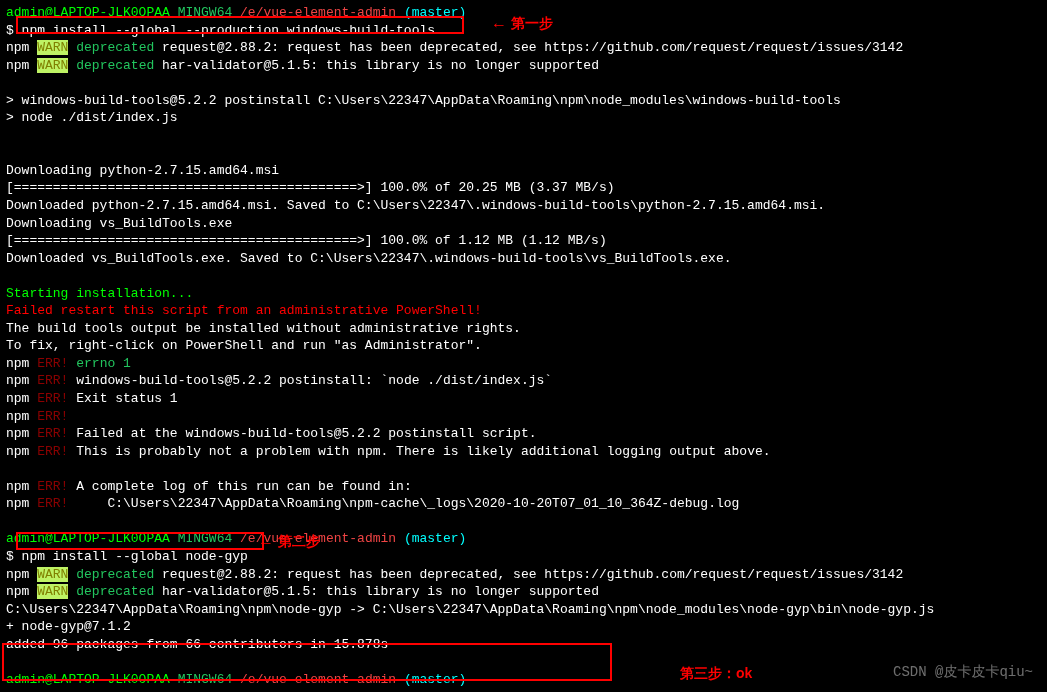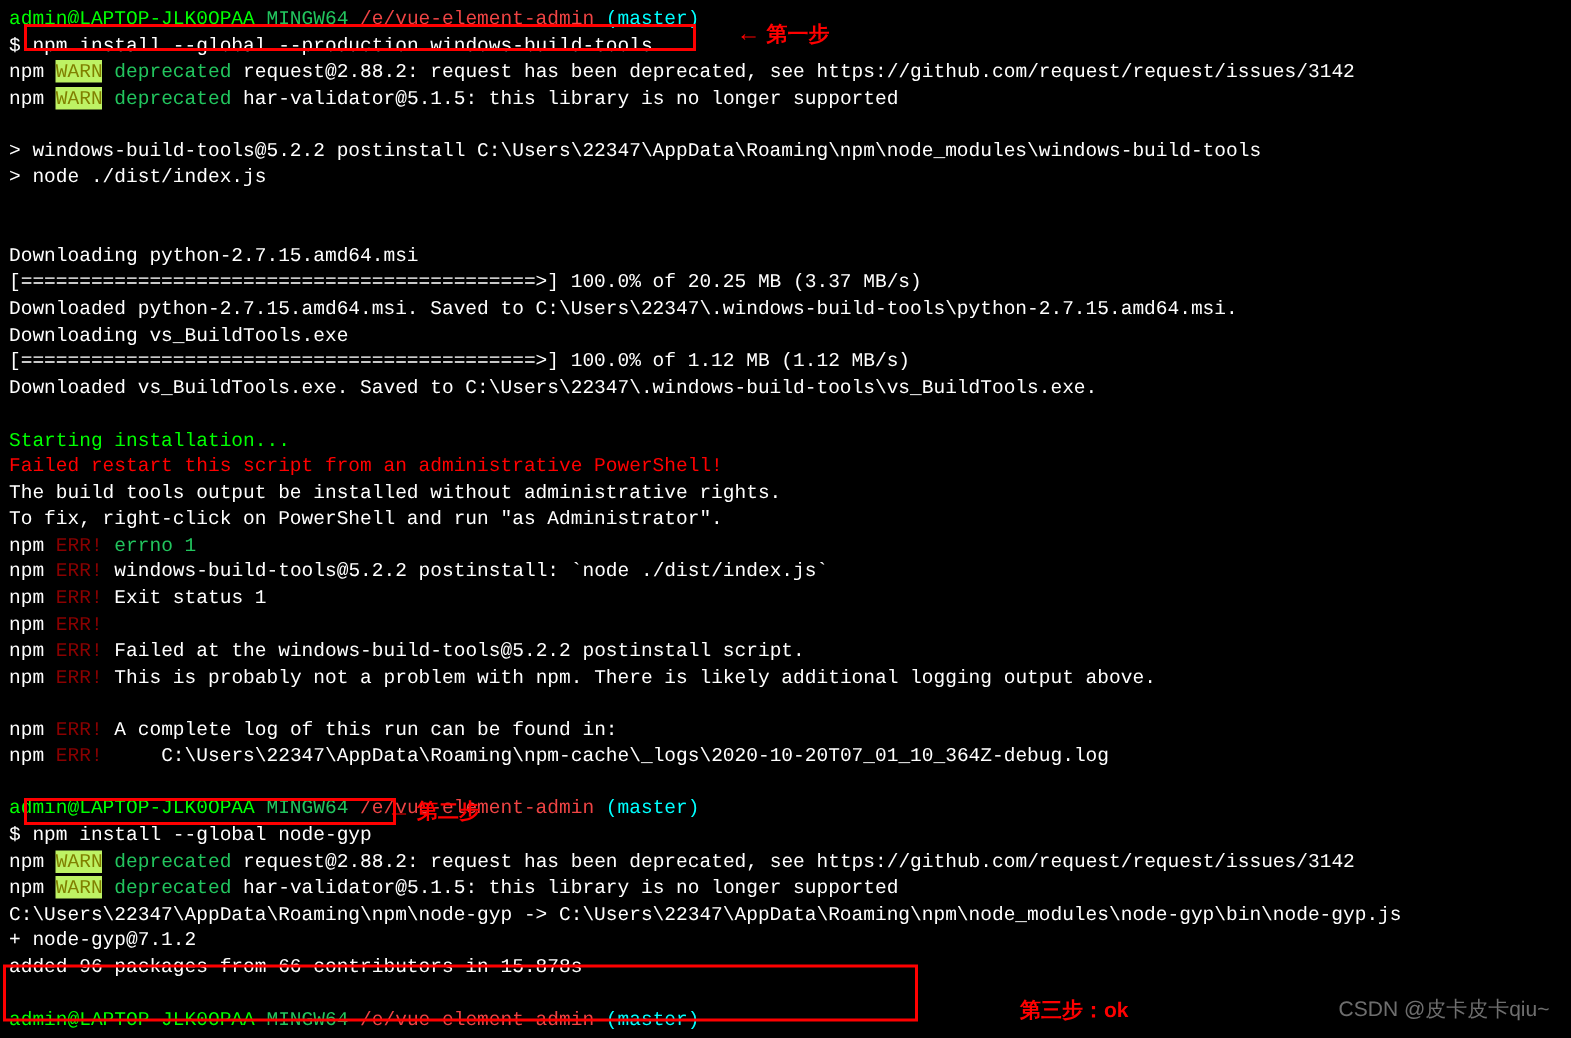--- a/index.html
+++ b/index.html
@@ -54,21 +54,21 @@
     .ann { position: absolute; color: #ff0000; font-family: 'Microsoft YaHei', sans-serif; font-size: 14px; font-weight: bold; }
     .ann .arrow { color: #ff0000; font-size: 16px; margin-right: 4px; }
     .ann1 { top: 12px; left: 474px; margin-left: 17px; }
     .ann2 { top: 530px; left: 258px; }
     .ann3 { top: 664px; left: 680px; }
     .watermark {
       position: absolute;
       right: 14px;
       bottom: 10px;
       color: rgba(200,200,200,0.55);
-      font-family: Liberation Sans, sans-serif;
+      font-family: Liberation Mono, monospace;
       font-size: 14px;
     }
   </style>
 </head>
 <body>
 
 <div>
 
 <div class="line"><span class="green">admin@LAPTOP-JLK0OPAA</span> <span class="pink">MINGW64</span> <span class="yellow">/e/vue-element-admin</span> <span class="cyan">(master)</span></div>
 <div class="line"><span class="white">$ </span><span class="white">npm install --global --production windows-build-tools</span></div>

